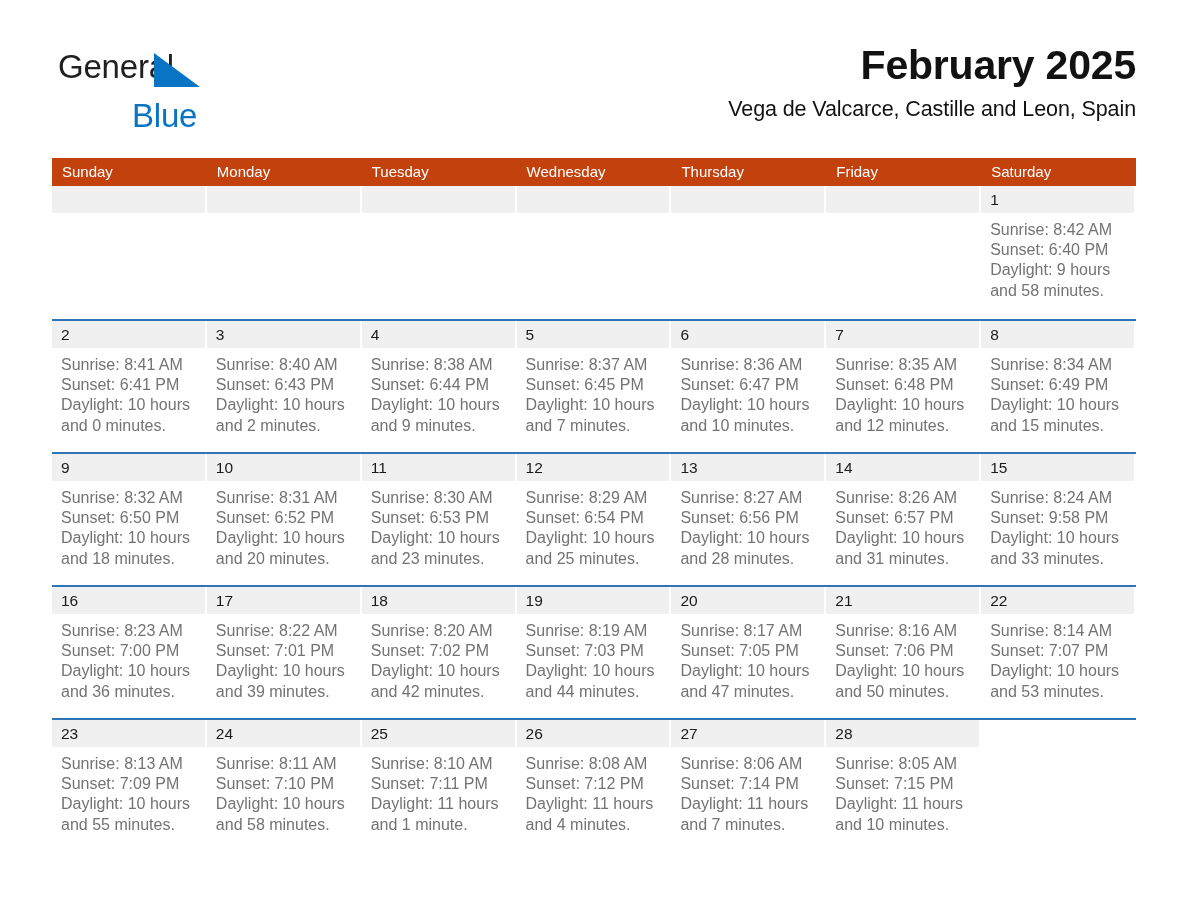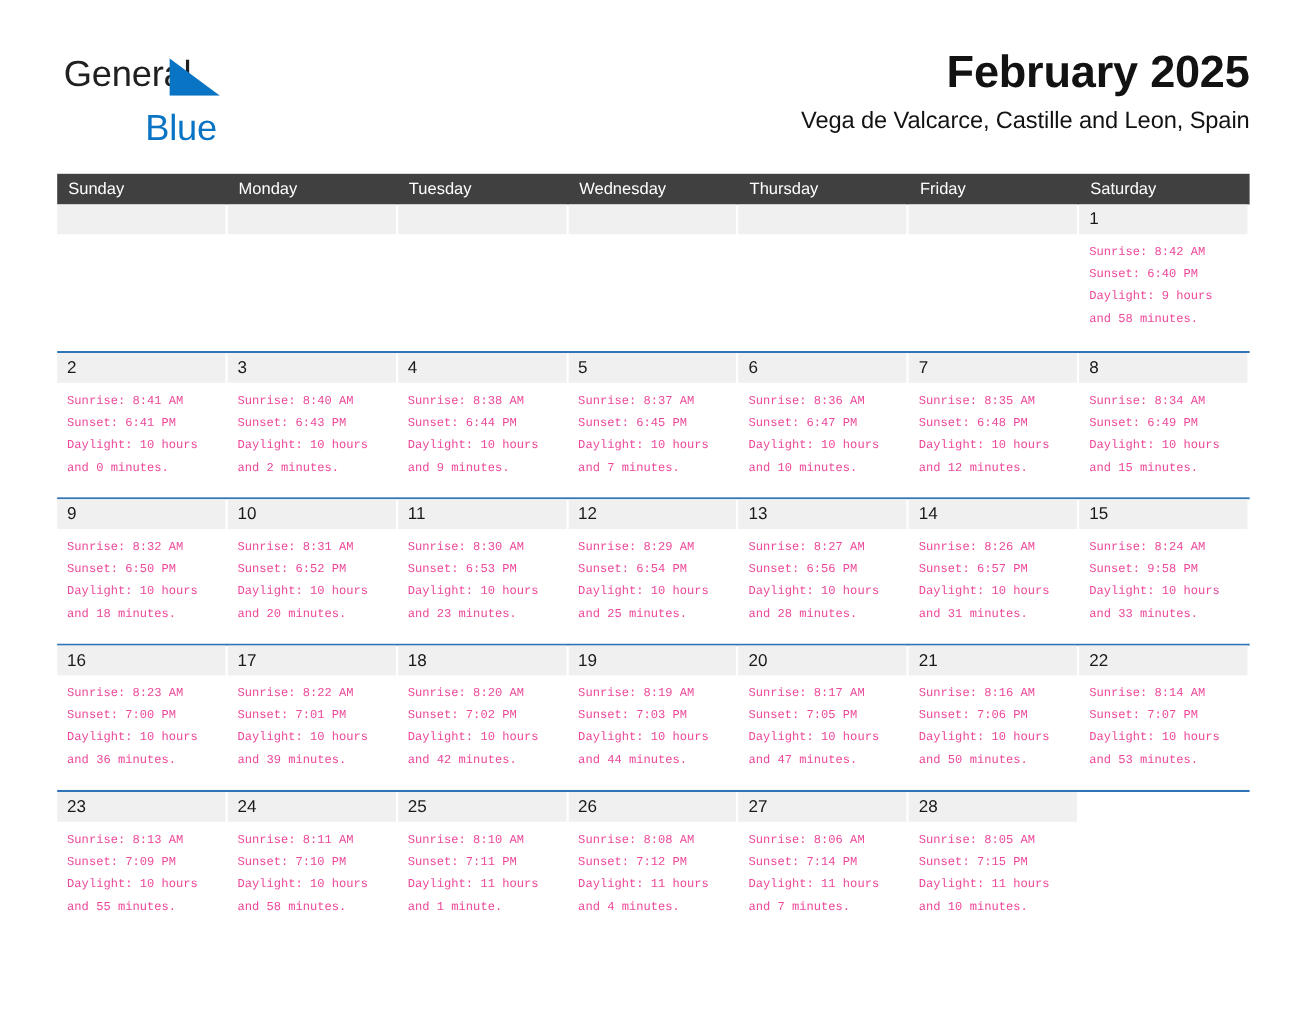--- a/index.html
+++ b/index.html
@@ -88,21 +88,21 @@
   
   .calendar {
     position: absolute;
     left: 52px;
     top: 158px;
     width: 1084px;
   }
   .weekdays {
     display: grid;
     grid-template-columns: repeat(7, 1fr);
-    background: #404040;
+    background: #c2410c;
     height: 28px;
   }
   .weekday {
     color: #ffffff;
     font-size: 15px;
     line-height: 28px;
     padding-left: 10px;
     box-sizing: border-box;
     white-space: nowrap;
     overflow: hidden;
@@ -131,24 +131,23 @@
     margin-right: 2px;
   }
   .day-num {
     font-size: 15.5px;
     color: #1a1a1a;
     line-height: 27px;
     padding-left: 9px;
   }
   .day-body {
     padding: 7px 8px 0 9px;
-    font-size: 11px;
+    font-size: 16px;
     line-height: 20.2px;
-    color: #ec4899;
-    font-family: Liberation Mono, monospace;
+    color: #737373;
   }
   .day-body div {
     white-space: nowrap;
   }
   .day.blank .day-num-band {
     background: transparent;
   }
 </style>
 </head>
 <body>

